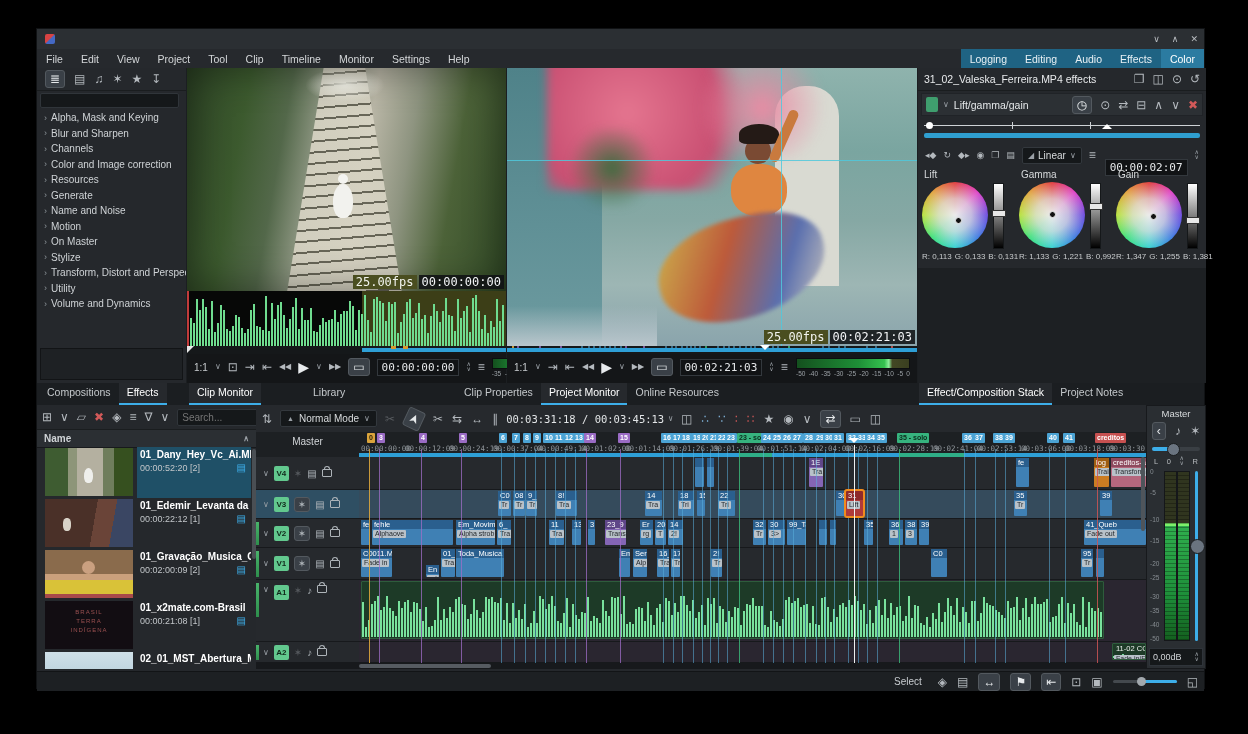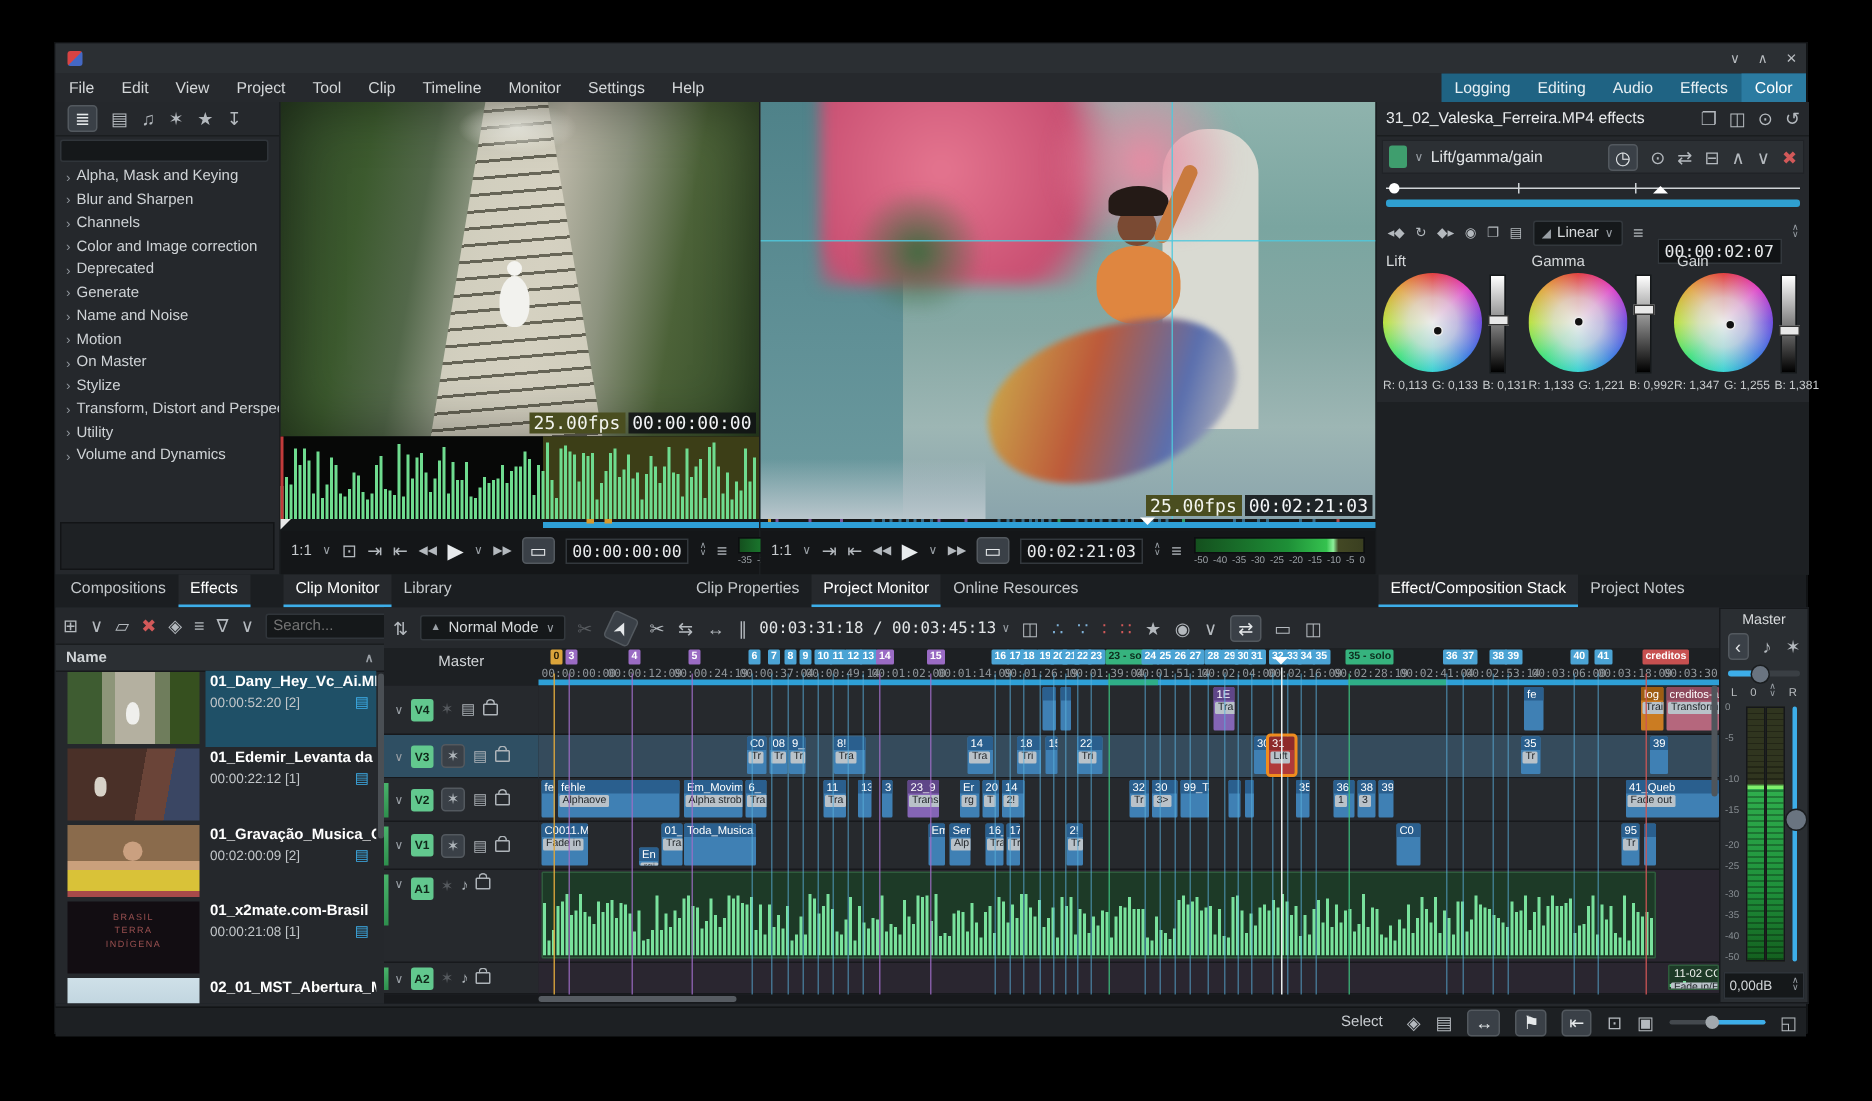--- a/index.html
+++ b/index.html
@@ -282,21 +282,21 @@
             <div class="fxcat">
               <span class="exp">›</span>
               <span>Channels</span>
             </div>
             <div class="fxcat">
               <span class="exp">›</span>
               <span>Color and Image correction</span>
             </div>
             <div class="fxcat">
               <span class="exp">›</span>
-              <span>Deprecated</span>
+              <span>Resources</span>
             </div>
             <div class="fxcat">
               <span class="exp">›</span>
               <span>Generate</span>
             </div>
             <div class="fxcat">
               <span class="exp">›</span>
               <span>Name and Noise</span>
             </div>
             <div class="fxcat">
@@ -697,21 +697,21 @@
           </div>
       <div class="stackempty"></div>
     </div>
   </div>
 
   <div class="tabrow">
     <div class="tgroup" style="left:2px;" id="tabs-left">
           <span class="tab">Compositions</span>
           <span class="tab active">Effects</span>
         </div>
-    <div class="tgroup" style="left:152px;" id="tabs-cm">
+    <div class="tgroup" style="left:152px;gap:44px;" id="tabs-cm">
           <span class="tab active">Clip Monitor</span>
           <span class="tab">Library</span>
         </div>
     <div class="tgroup" style="left:882px;" id="tabs-right">
           <span class="tab active">Effect/Composition Stack</span>
           <span class="tab">Project Notes</span>
         </div>
     <div class="tgroup" style="left:419px;" id="tabs-pm">
           <span class="tab">Clip Properties</span>
           <span class="tab active">Project Monitor</span>

